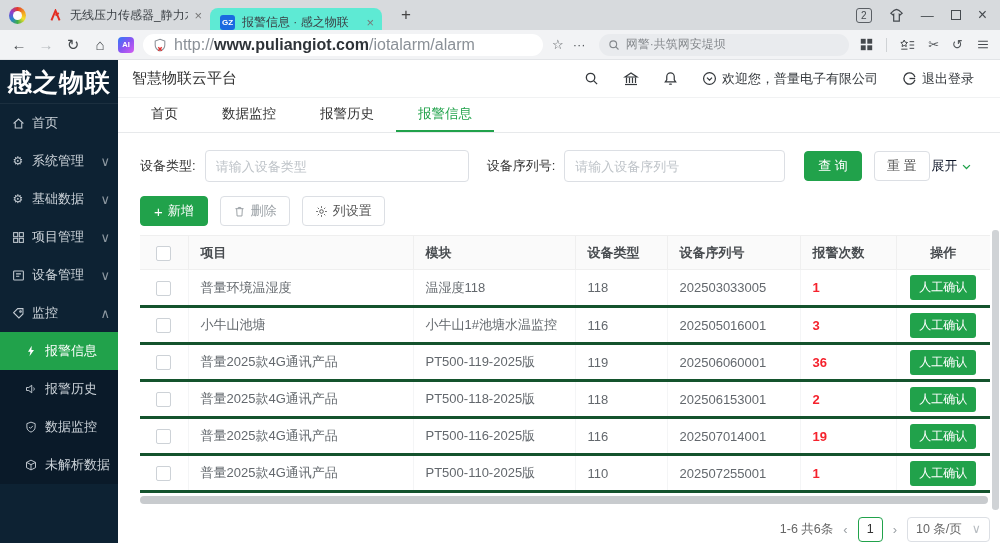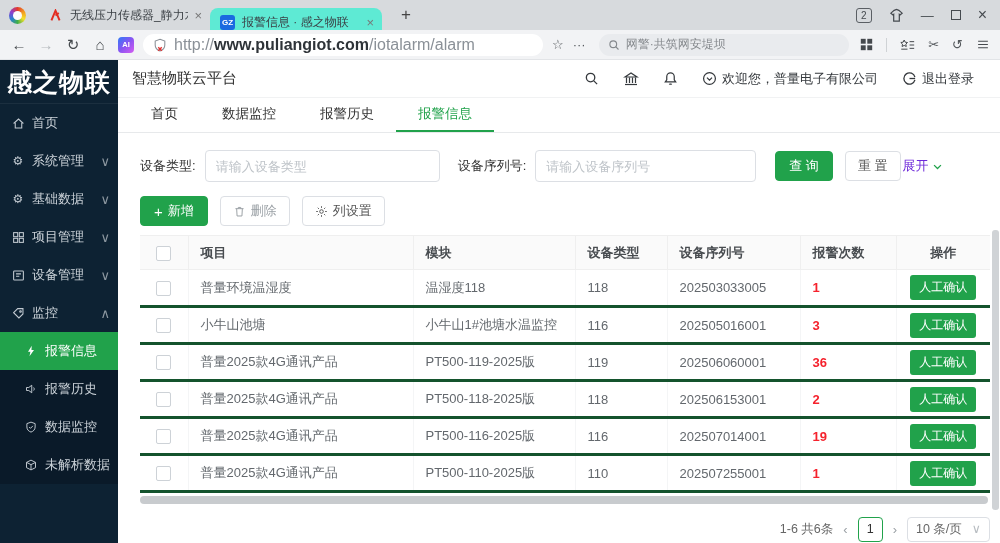--- a/index.html
+++ b/index.html
@@ -60,27 +60,27 @@
 
   .nav-tabs { height:35px; display:flex; align-items:stretch; padding-left:11px; border-bottom:1px solid #e7e9eb; flex:none; }
   .nav-tab { padding:0 22px; display:flex; align-items:center; font-size:13.5px; color:#333; border-bottom:2px solid transparent; }
   .nav-tab.active { color:#21a24b; border-bottom-color:#21a24b; }
 
   .content { flex:1; padding:17px 16px 0 22px; min-height:0; }
   .filter-row { display:flex; align-items:center; font-size:13px; color:#333; }
   .f-label { margin-right:9px; white-space:nowrap; }
   .f-input { height:32px; border:1px solid #dcdfe4; border-radius:4px; padding:0 10px; font-size:13px; color:#333; outline:none; }
   .f-input::placeholder { color:#bfc4c9; }
-  .w1 { width:235px; margin-right:18px; } .w2 { width:221px; }
+  .w1 { width:264px; margin-right:18px; } .w2 { width:221px; }
   .btn { height:30px; border-radius:4px; font-size:13px; display:inline-flex; align-items:center; gap:5px; cursor:default; }
   .btn-green { background:#21a24b; color:#fff; border:1px solid #21a24b; padding:0 13px; }
   .btn-plain { background:#fff; color:#555; border:1px solid #dcdfe4; padding:0 12px; }
   .btn-plain.dim { color:#9aa0a5; }
   .q-btn { margin-left:19px; } .r-btn { margin-left:12px; }
-  .expand { margin-left:2px; color:#6d28d9; font-size:13px; display:flex; align-items:center; gap:3px; }
+  .expand { margin-left:2px; color:#0f172a; font-size:13px; display:flex; align-items:center; gap:3px; }
 
   .action-row { margin-top:14px; display:flex; gap:12px; }
   .plus { font-size:15px; line-height:1; }
 
   table { width:850px; border-collapse:collapse; margin-top:9px; font-size:13px; table-layout:fixed; }
   thead th { background:#fafafa; height:34px; text-align:left; padding:0 12px; color:#484c50; font-weight:600; border:1px solid #efefef; border-left:none; font-size:13px; }
   thead th:last-child { border-right:none; text-align:center; }
   tbody td { height:37px; padding:0 12px; color:#63686d; border-bottom:3px solid #14532d; border-right:1px solid #f4f5f6; white-space:nowrap; overflow:hidden; }
   tbody td:last-child { border-right:none; text-align:center; }
   .c-check, thead th.c-check { text-align:center; padding:0; }

